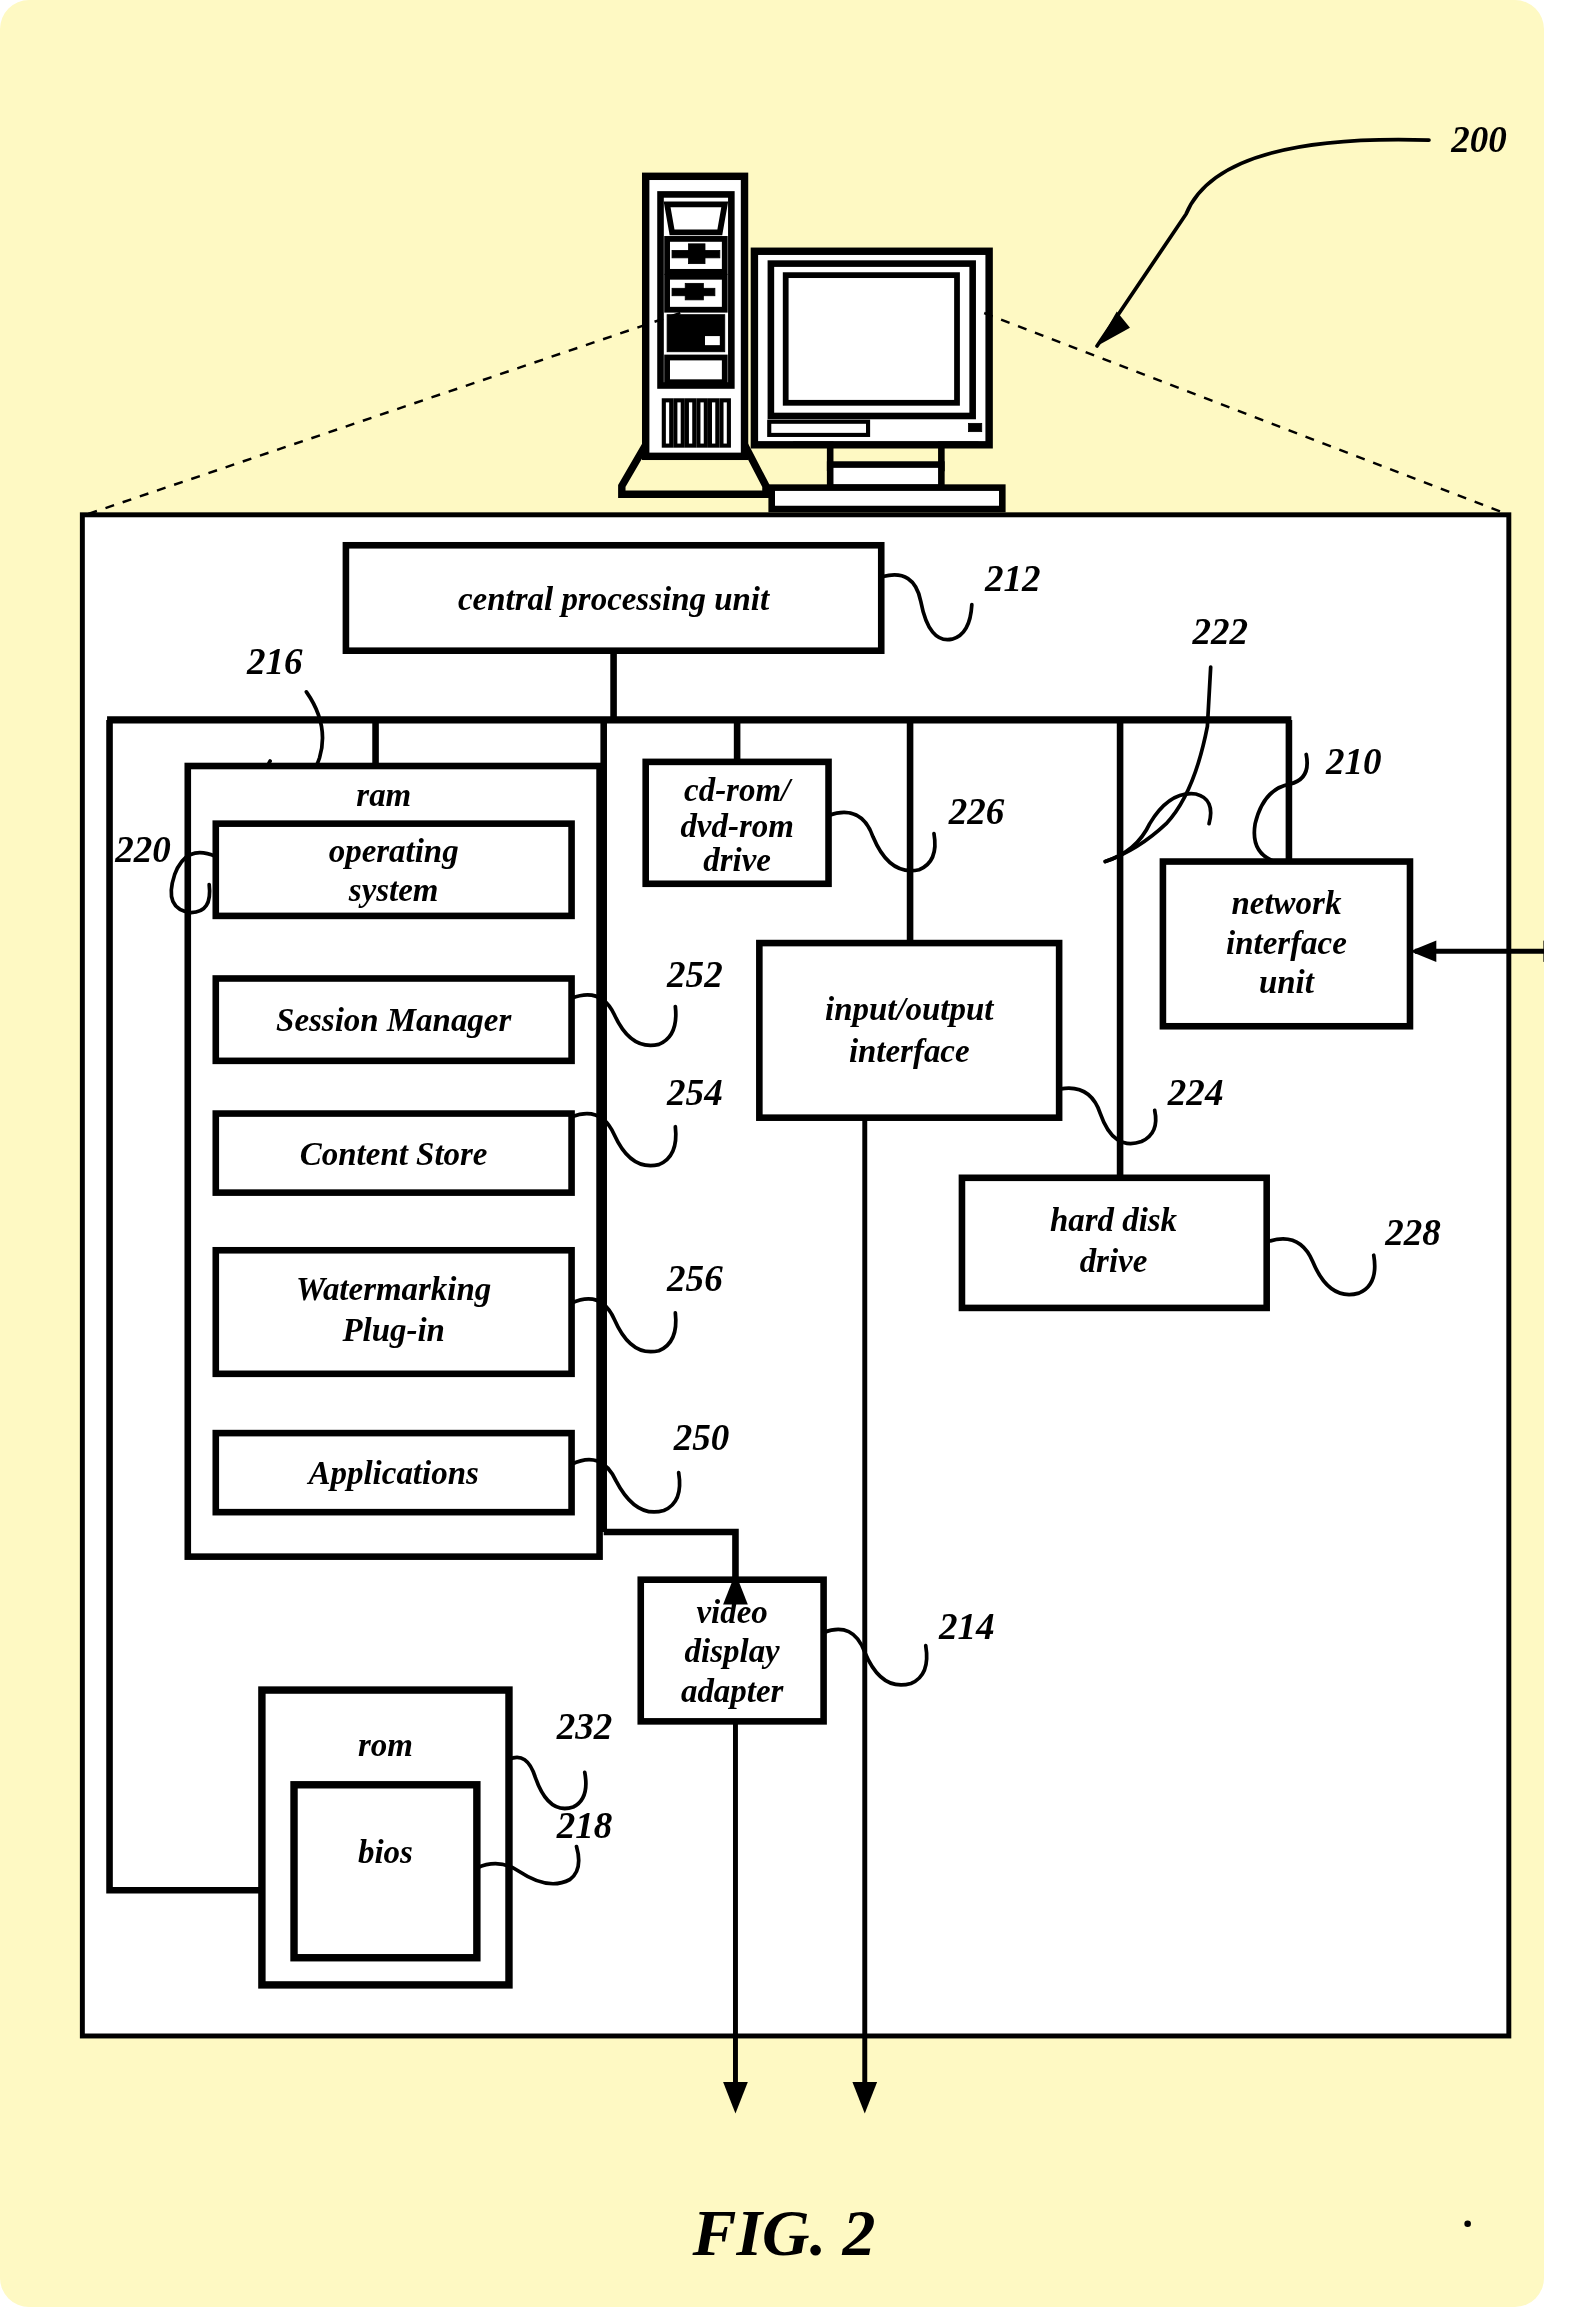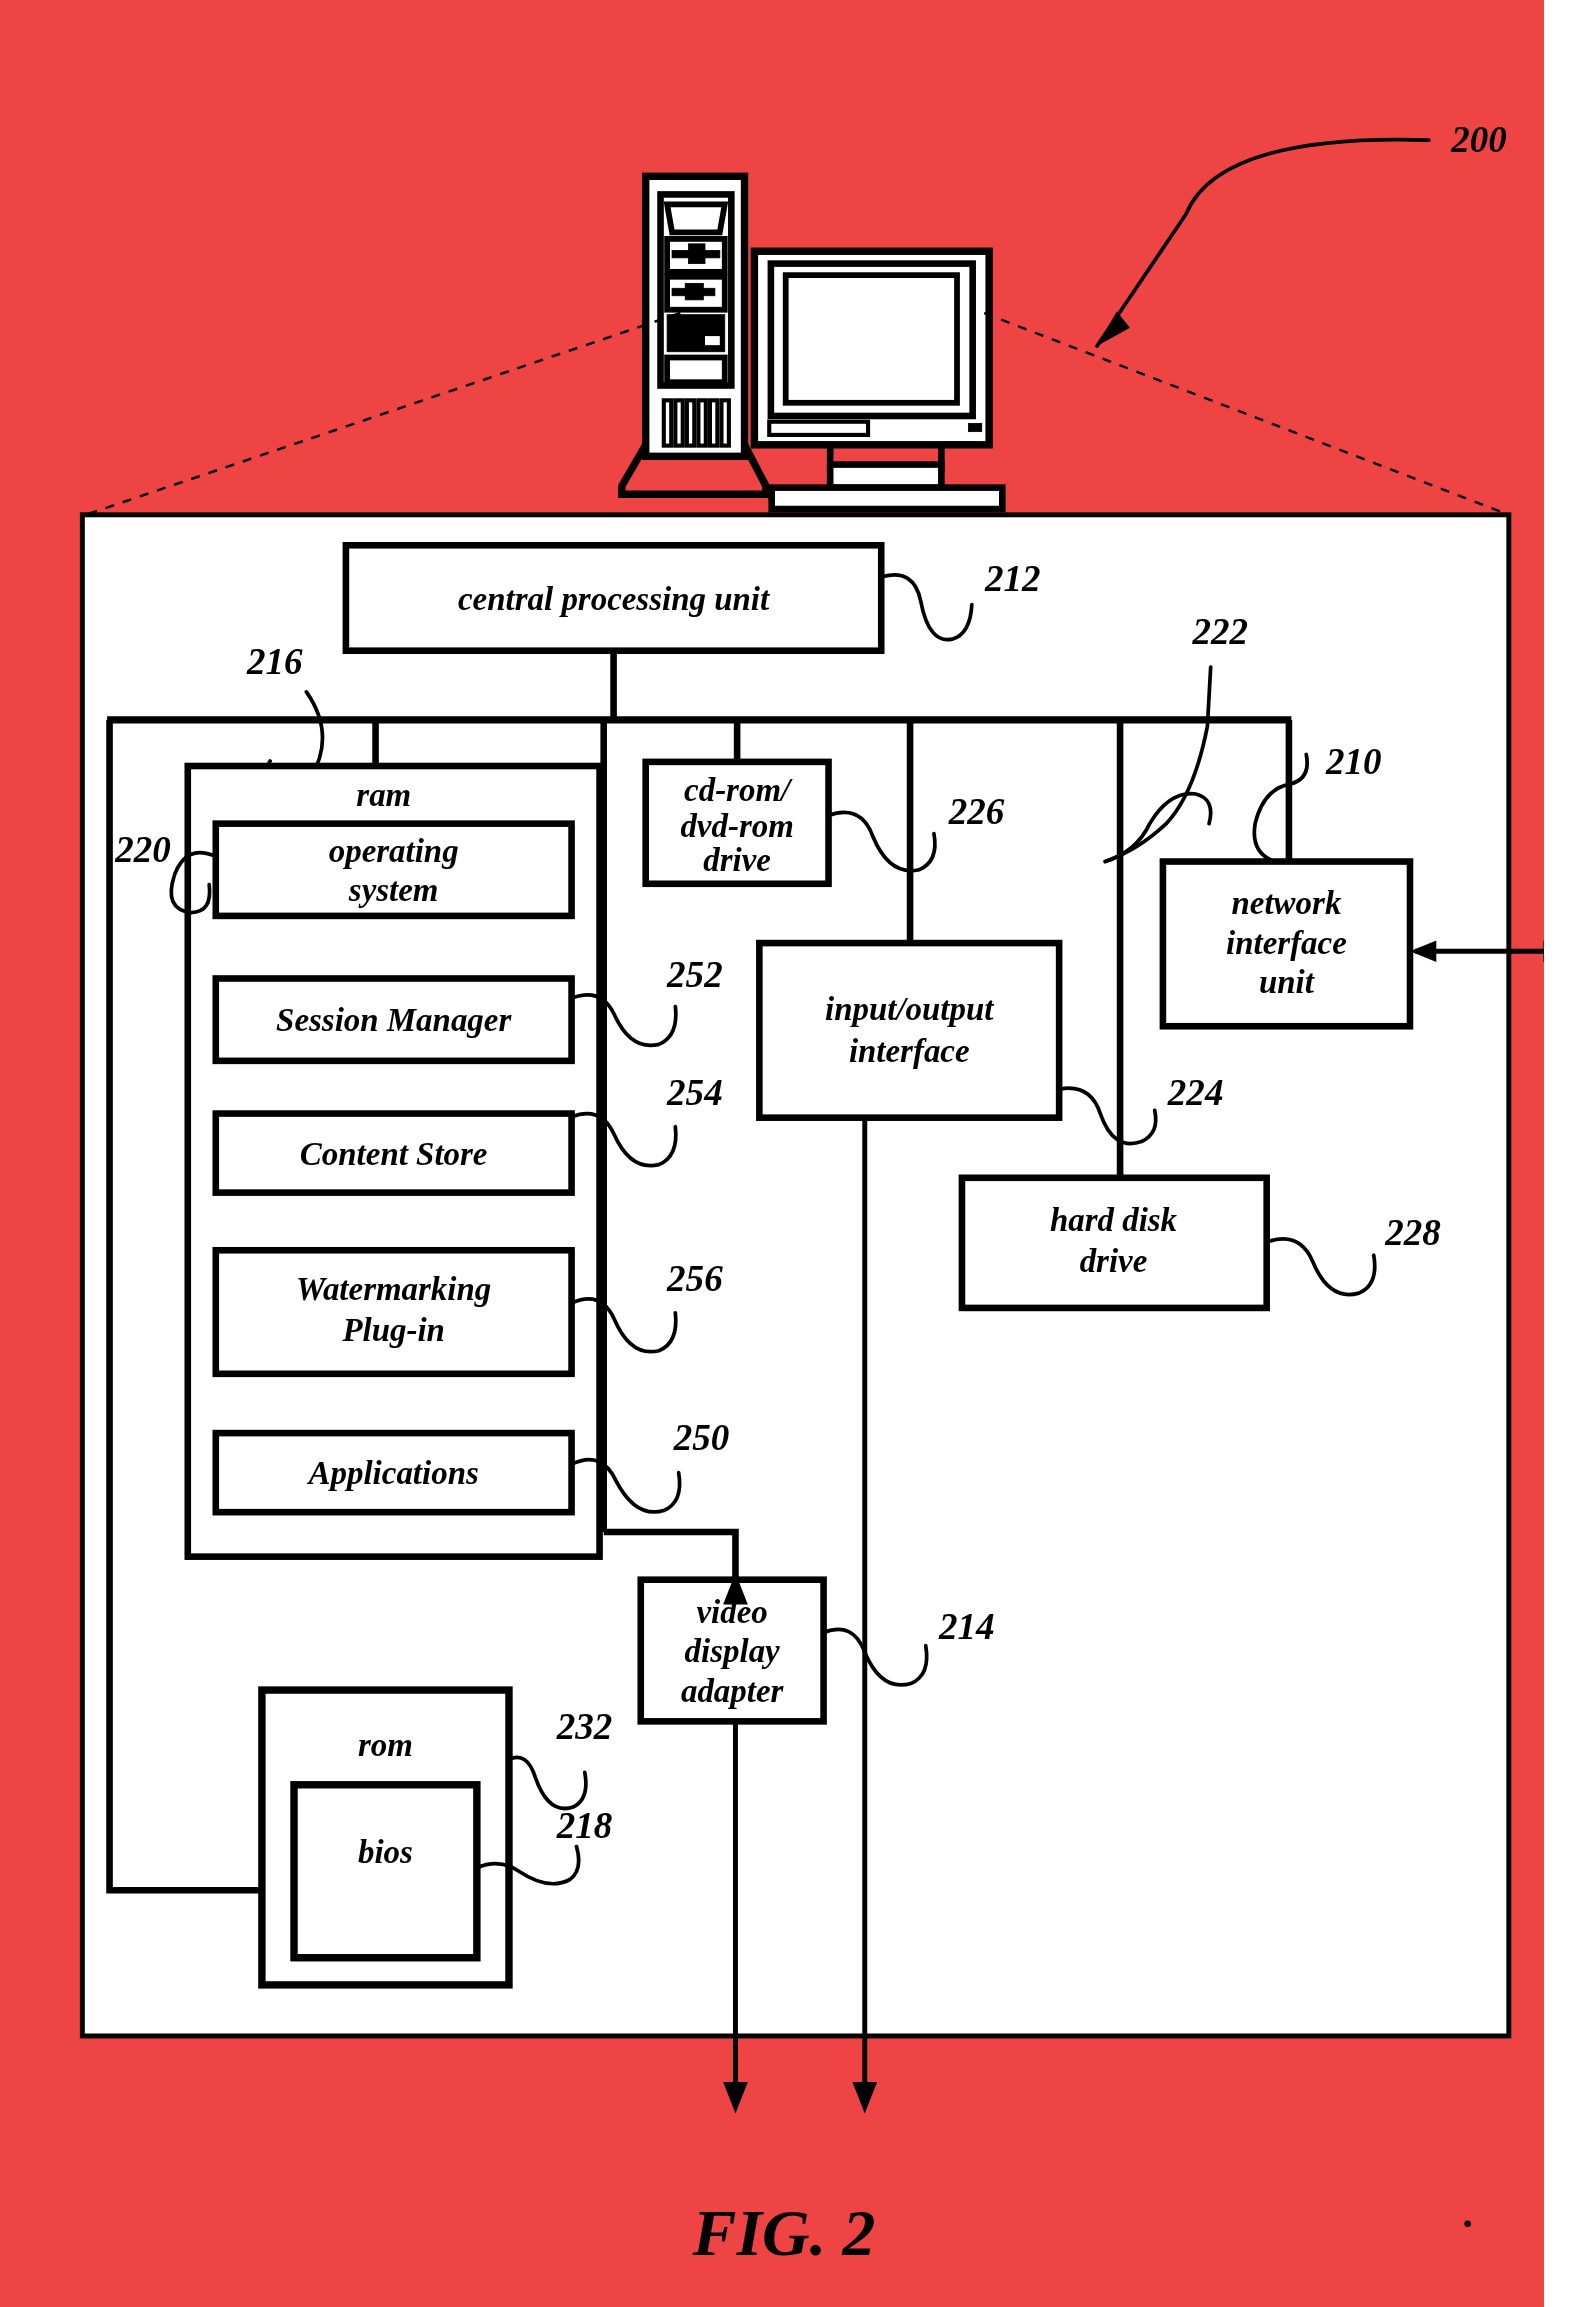--- a/index.html
+++ b/index.html
@@ -1,17 +1,17 @@
 <!DOCTYPE html>
 <html style="font-size:13px"><head>
 <meta charset="utf-8">
 <style>
   html,body{margin:0;padding:0;background:#ffffff;}
   body{width:1592px;height:2307px;font-family:"Liberation Serif",serif;}
-  #stage{position:relative;width:1544px;height:2307px;overflow:hidden;background:#ef4444;}
+  #stage{position:relative;width:1544px;height:2307px;overflow:hidden;background:#fef9c3;border-radius:29px;}
   svg{position:absolute;left:0;top:0;width:1592px;height:2307px;}
   .bx{fill:#ffffff;stroke:#000000;}
   .ln{stroke:#000000;fill:none;}
   .lead{stroke:#000000;fill:none;stroke-width:4.5;stroke-linecap:round;}
   .dash{stroke:#000000;fill:none;stroke-width:3;stroke-dasharray:11 11;}
   text{font-family:"Liberation Serif",serif;font-style:italic;fill:#000;}
   .boxlabel{font-size:40px;font-weight:700;text-anchor:middle;}
   .reflabel{font-size:45px;font-weight:700;font-style:italic;text-anchor:start;}
   .devlabel{font-size:44px;font-weight:700;font-style:italic;text-anchor:middle;}
   .figlabel{font-size:80px;font-weight:700;font-style:italic;text-anchor:middle;}

